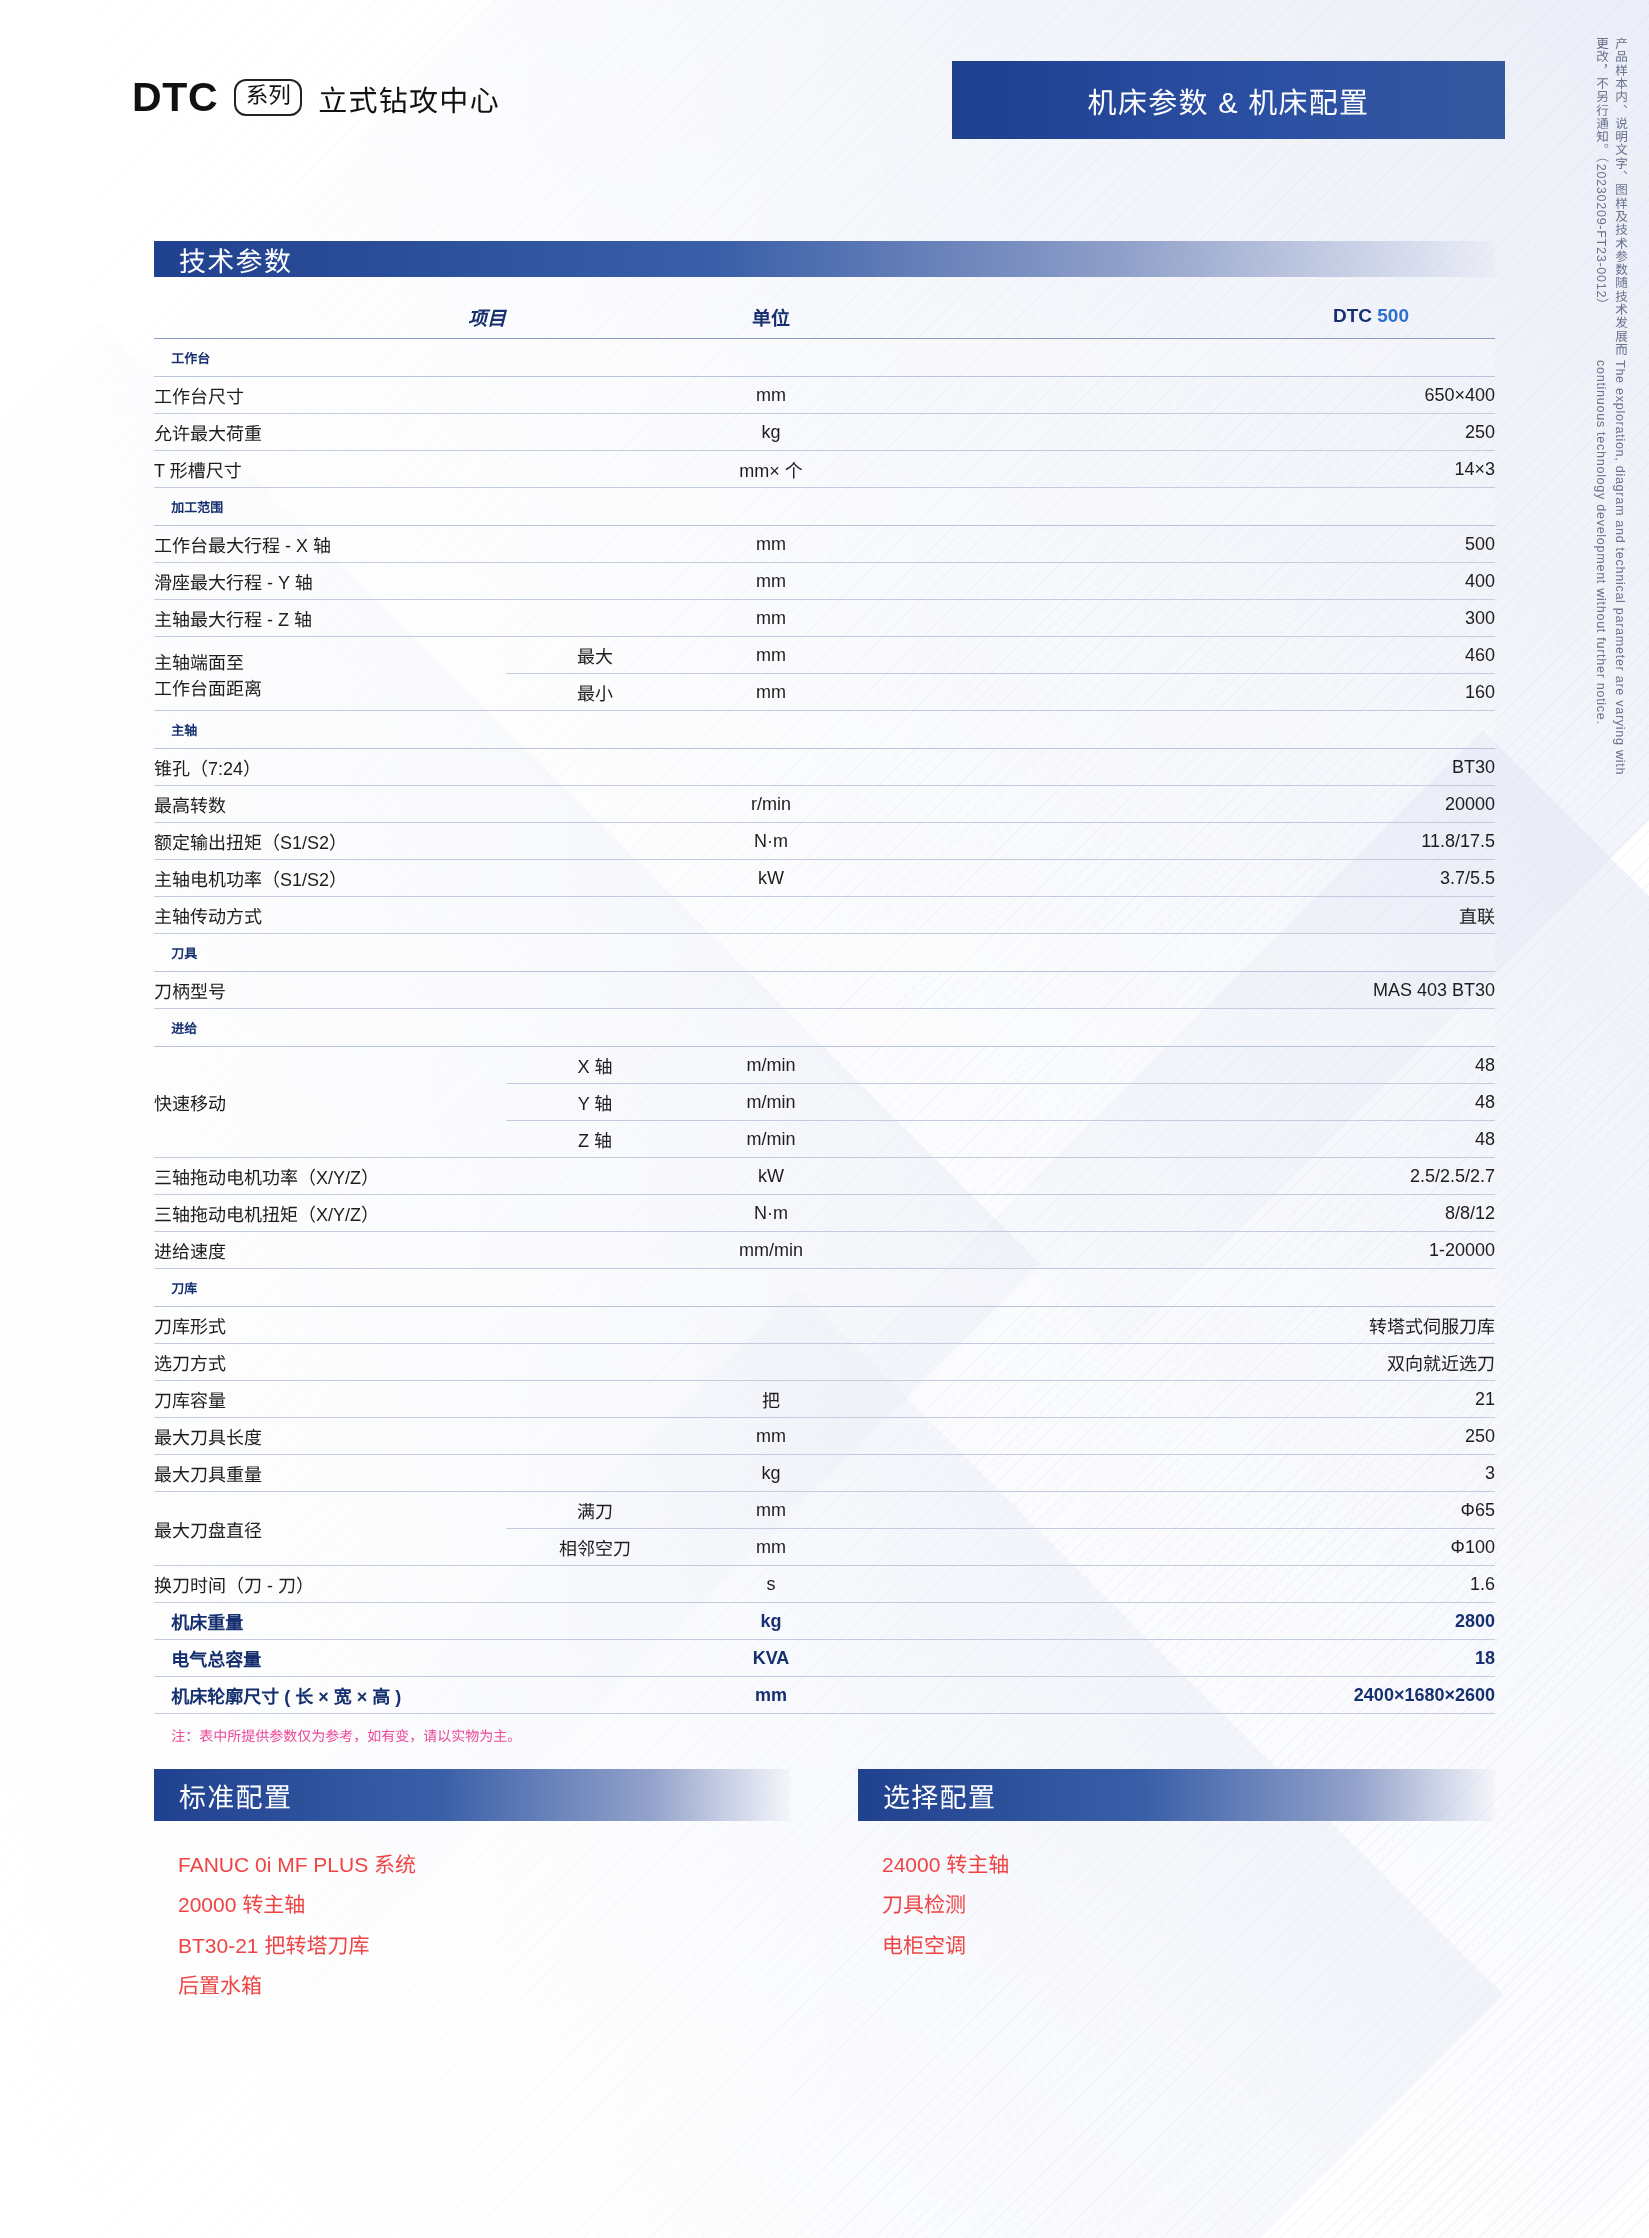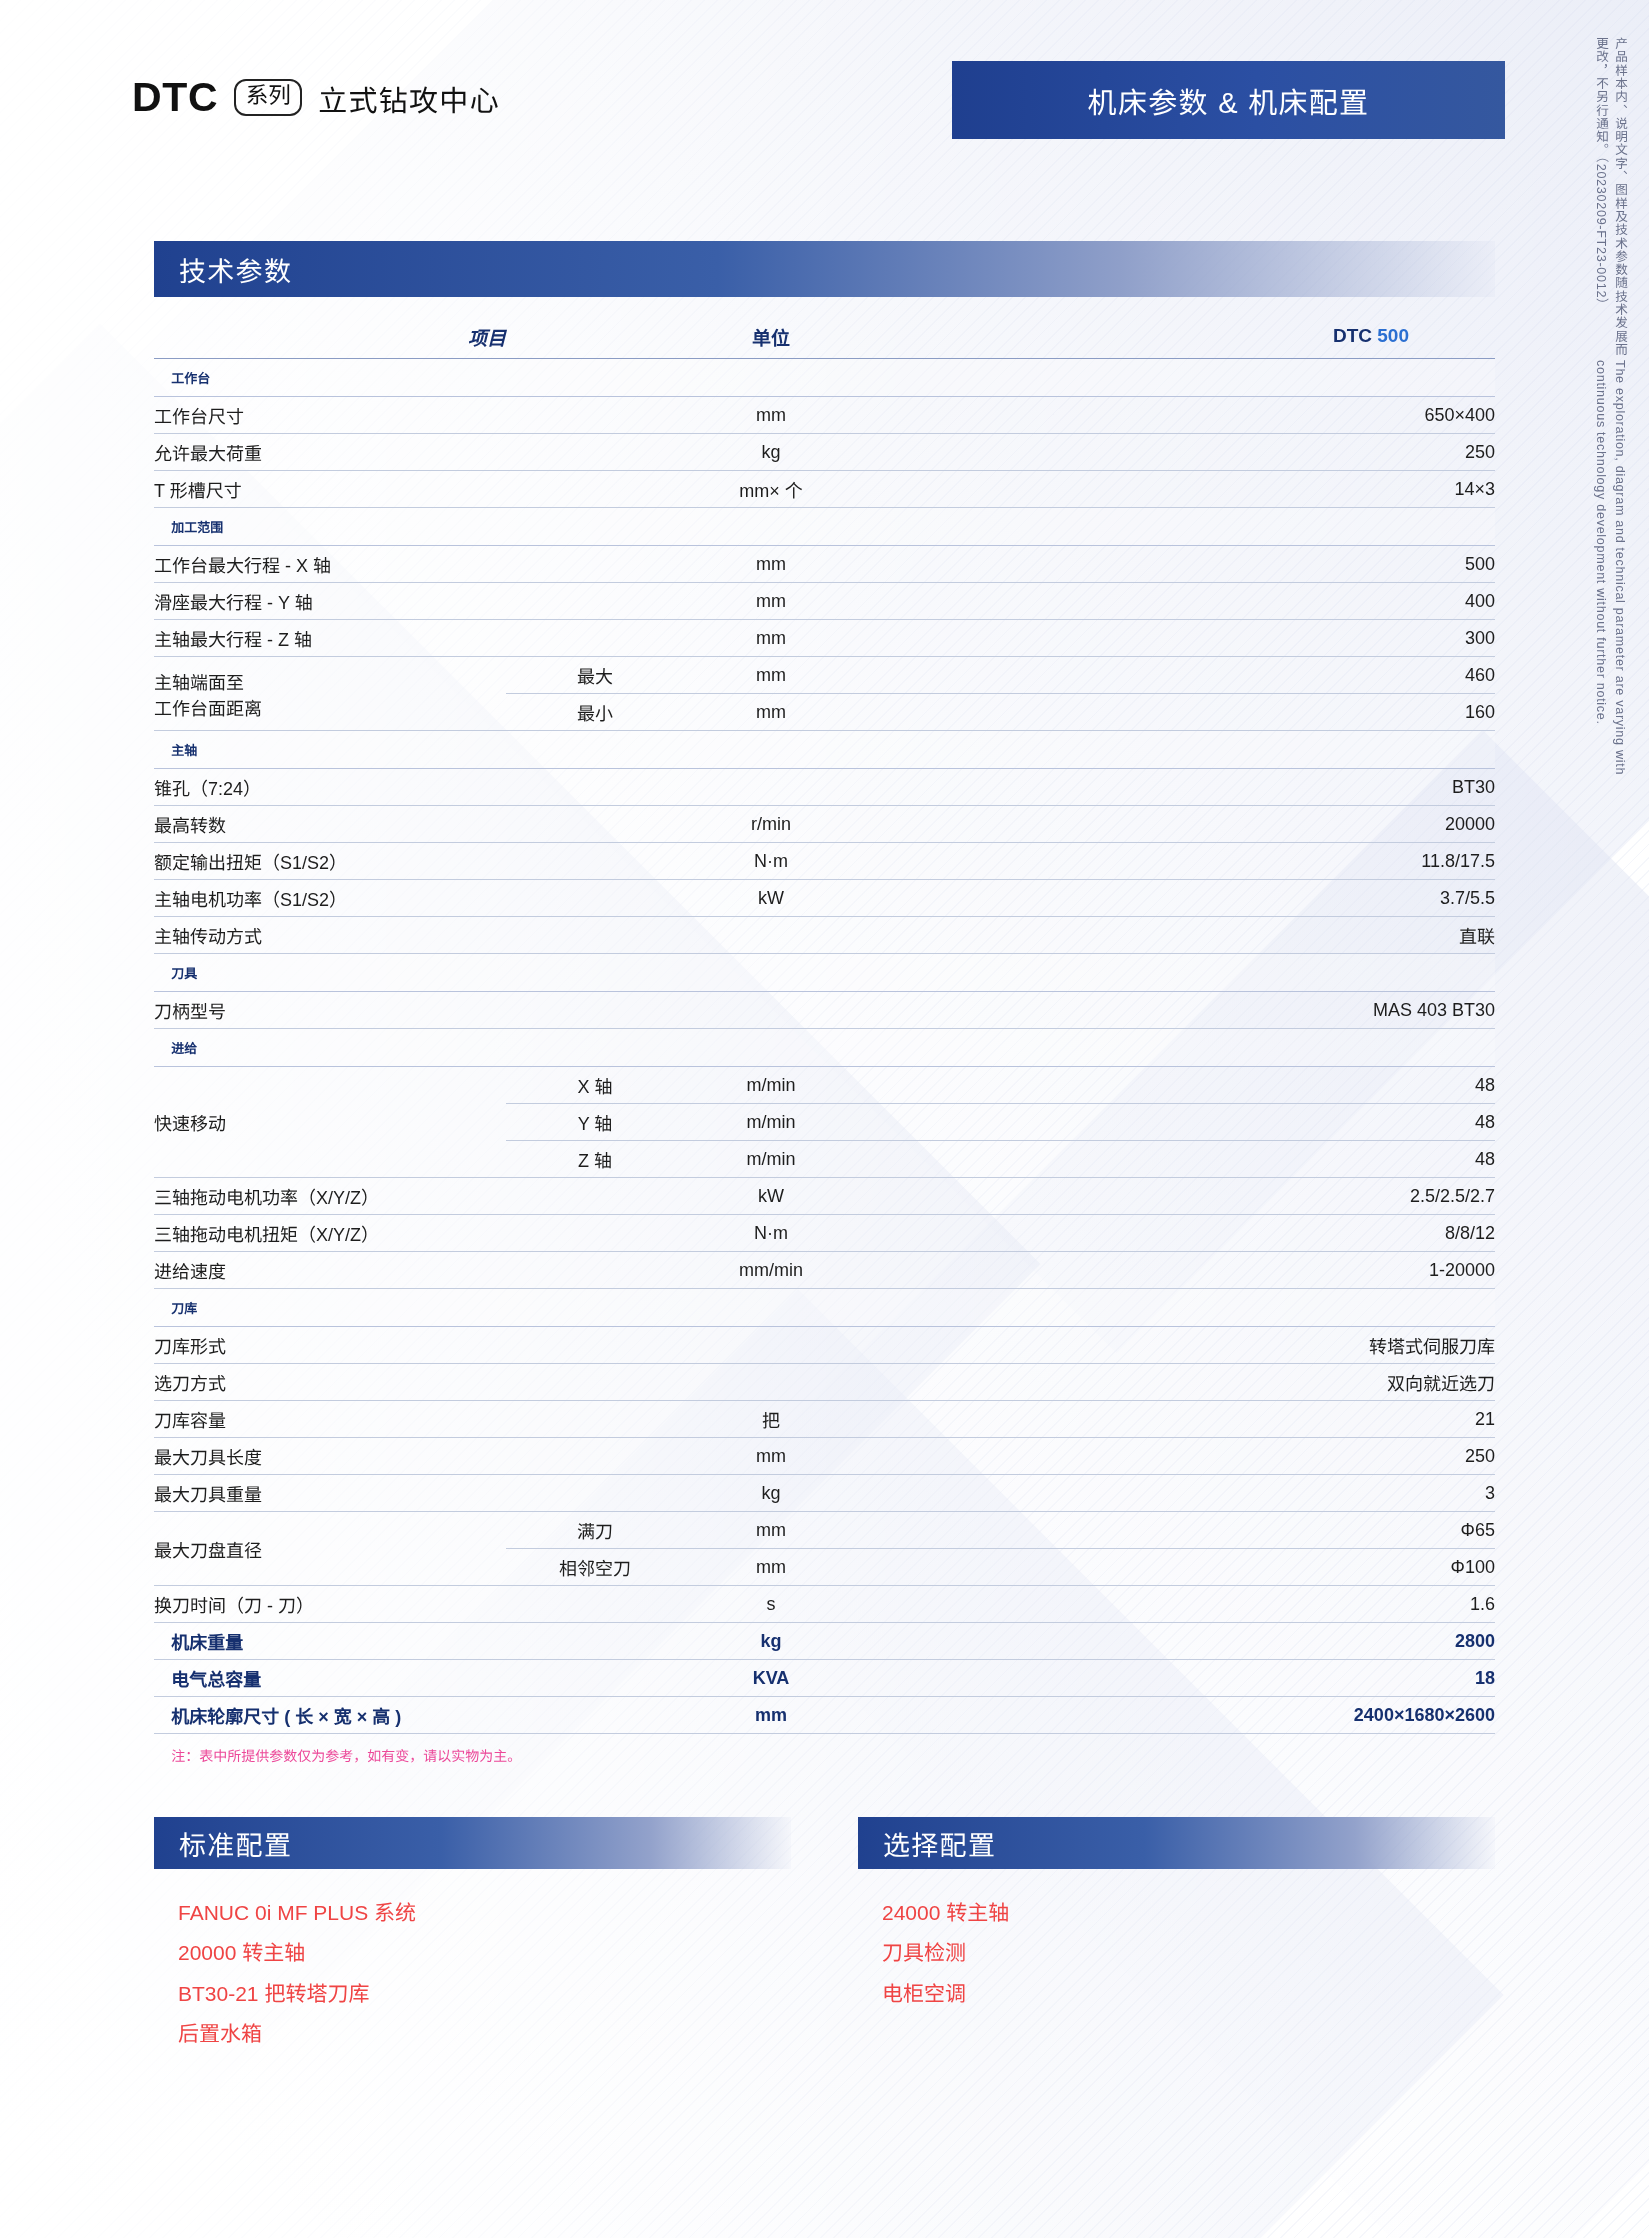--- a/index.html
+++ b/index.html
@@ -139,21 +139,21 @@
   }
   .brand-sub {
     font-size: 29px;
     color: #111111;
     letter-spacing: 1.3px;
   }
 
   
   .section-title {
     position: relative;
-    height: 56px;
+    height: 36px;
     display: flex;
     align-items: center;
     background: linear-gradient(90deg, #20418f 0%, #3a5fa8 42%, #8f9fc9 72%, rgba(210,216,236,0.15) 100%);
   }
   .section-title span {
     color: #ffffff;
     font-size: 27px;
     padding-left: 25px;
     letter-spacing: 1.3px;
   }
@@ -232,21 +232,20 @@
   .config-wrap {
     position: absolute;
     top: 1769px;
     left: 154px;
     width: 1341px;
     display: flex;
     gap: 67px;
   }
   .config-col {
     width: 637px;
-    margin-top: 48px;
   }
   .config-title {
     height: 52px;
     display: flex;
     align-items: center;
     background: linear-gradient(90deg, #20418f 0%, #3a5fa8 45%, #93a2cb 78%, rgba(214,219,238,0.12) 100%);
   }
   .config-title span {
     color: #ffffff;
     font-size: 27px;

